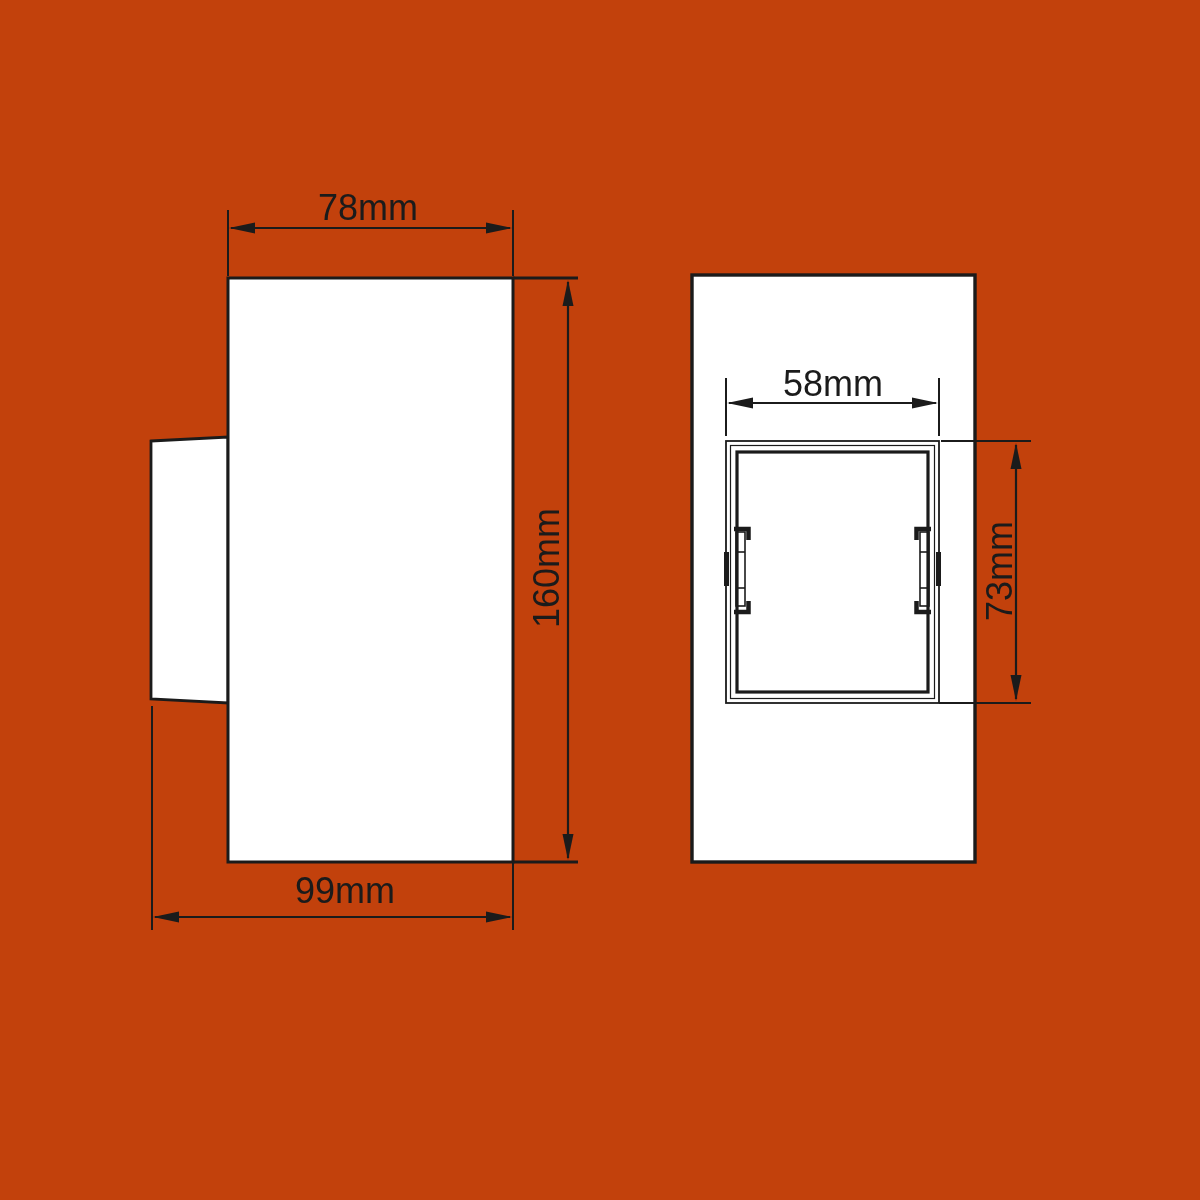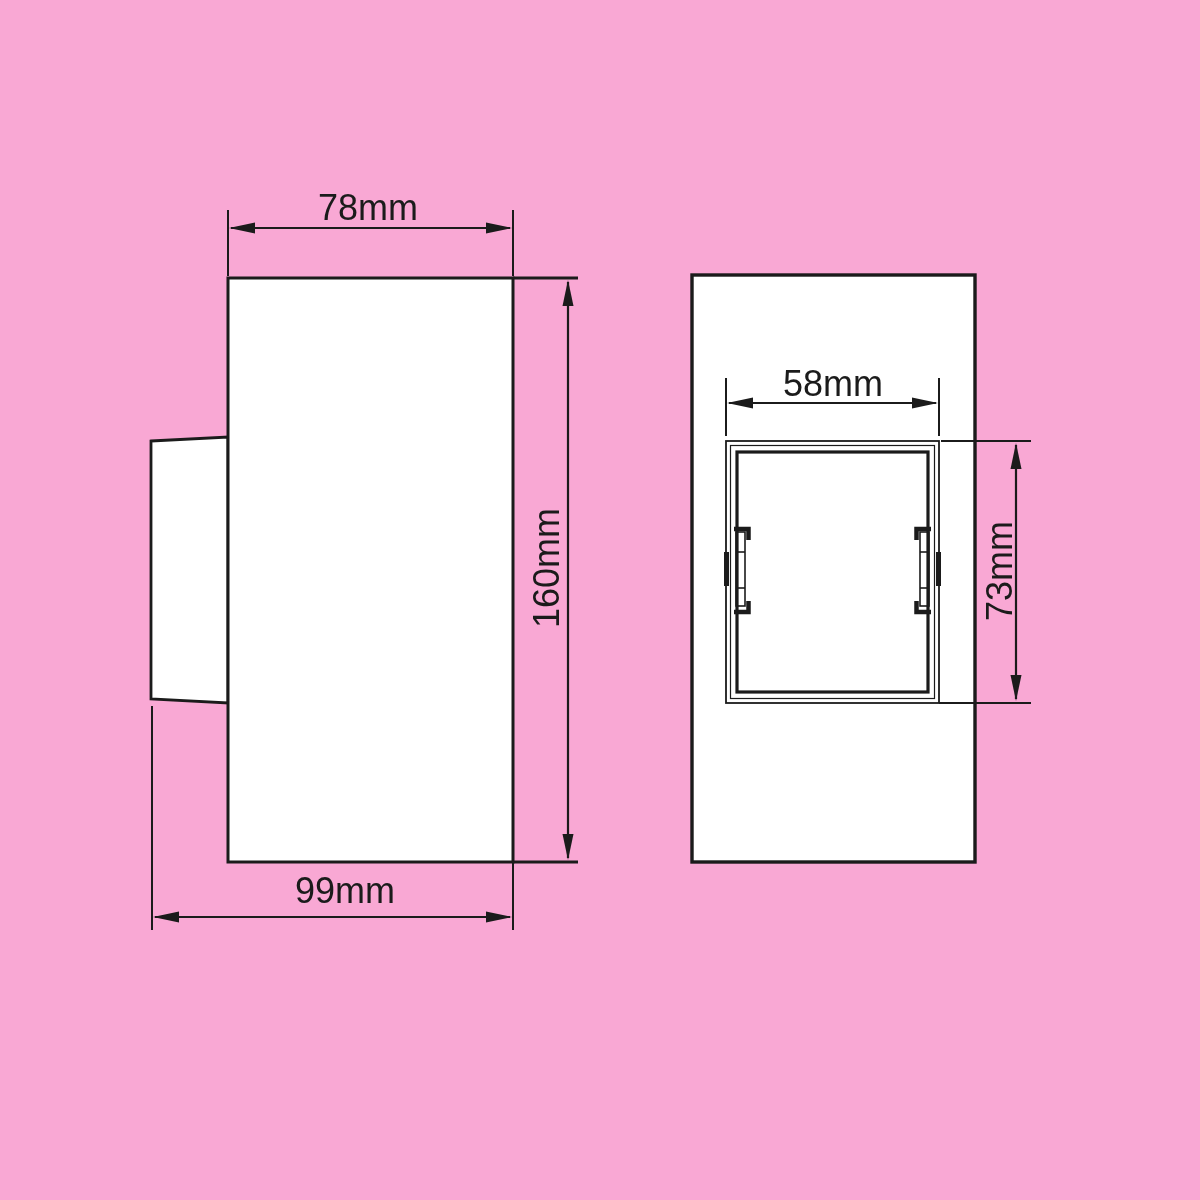--- a/index.html
+++ b/index.html
@@ -4,21 +4,21 @@
 <style>
   html, body {
     margin: 0;
     padding: 0;
     background: #ffffff;
   }
   #canvas {
     position: relative;
     width: 1200px;
     height: 1200px;
-    background: #f9a8d4;
+    background: #c2410c;
     overflow: hidden;
   }
   svg { display: block; }
   .ln {
     stroke: #1b1b1b;
     fill: none;
     stroke-linecap: butt;
     stroke-linejoin: miter;
   }
   .shape {

